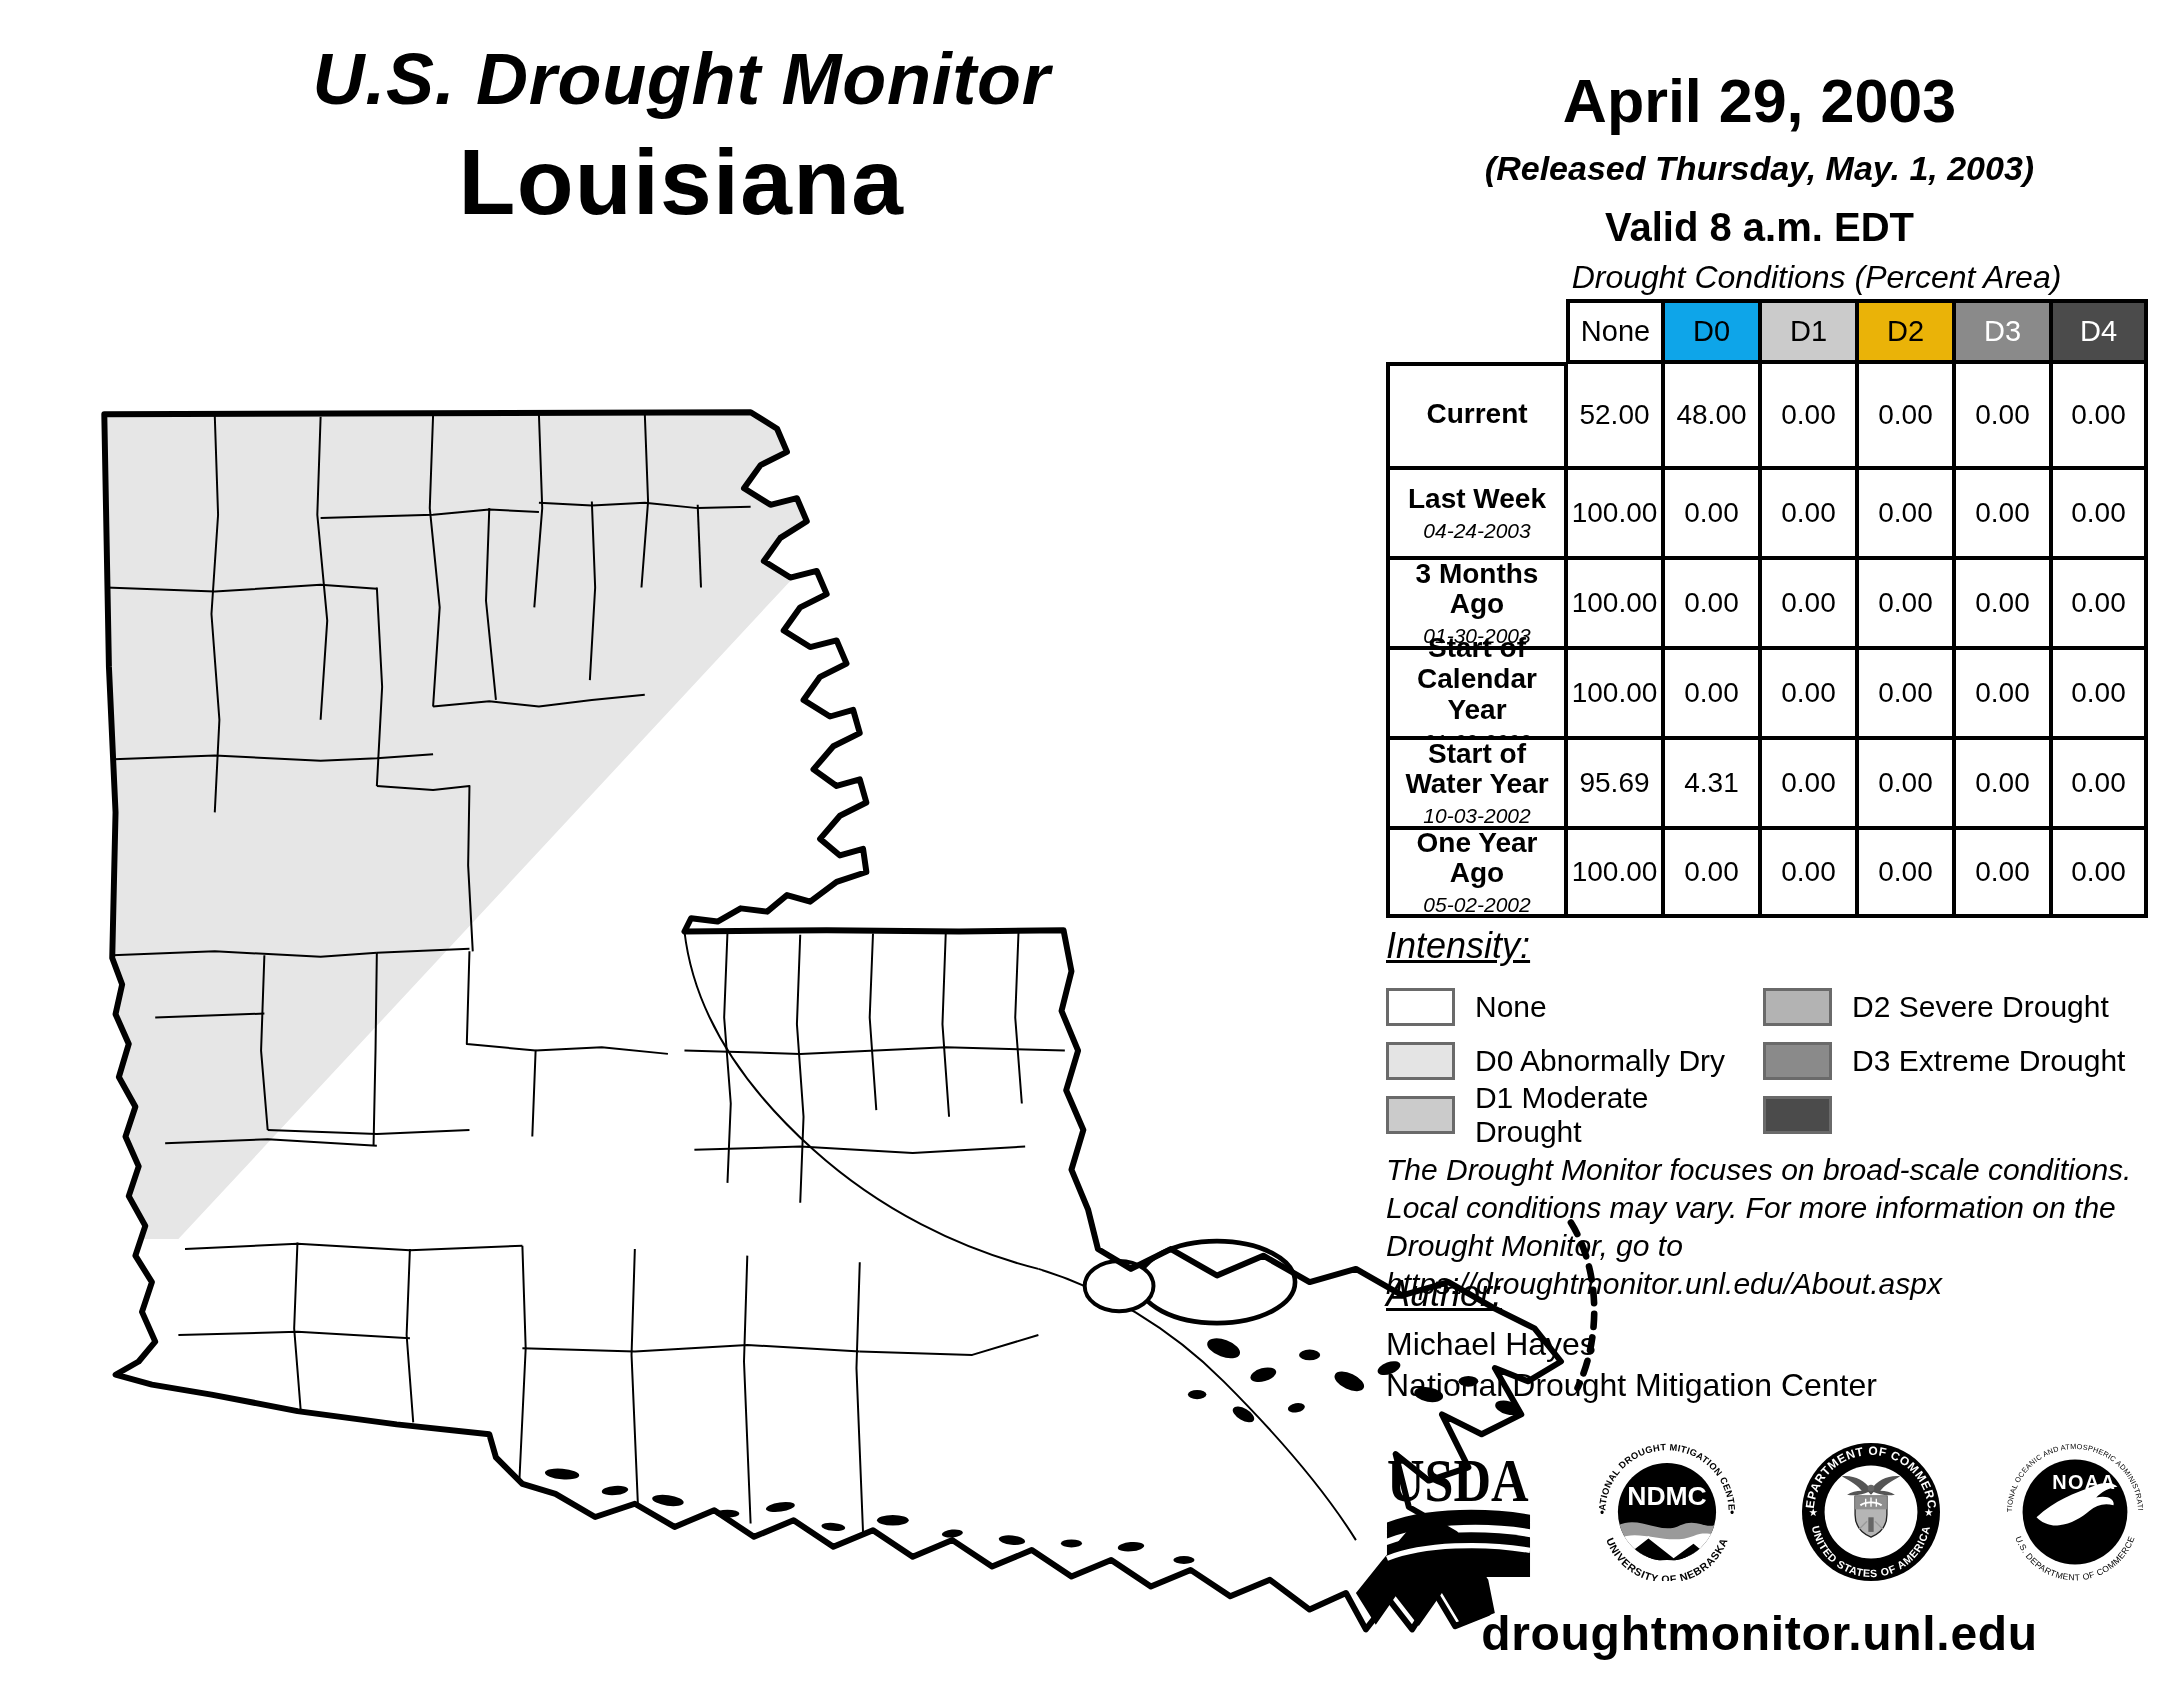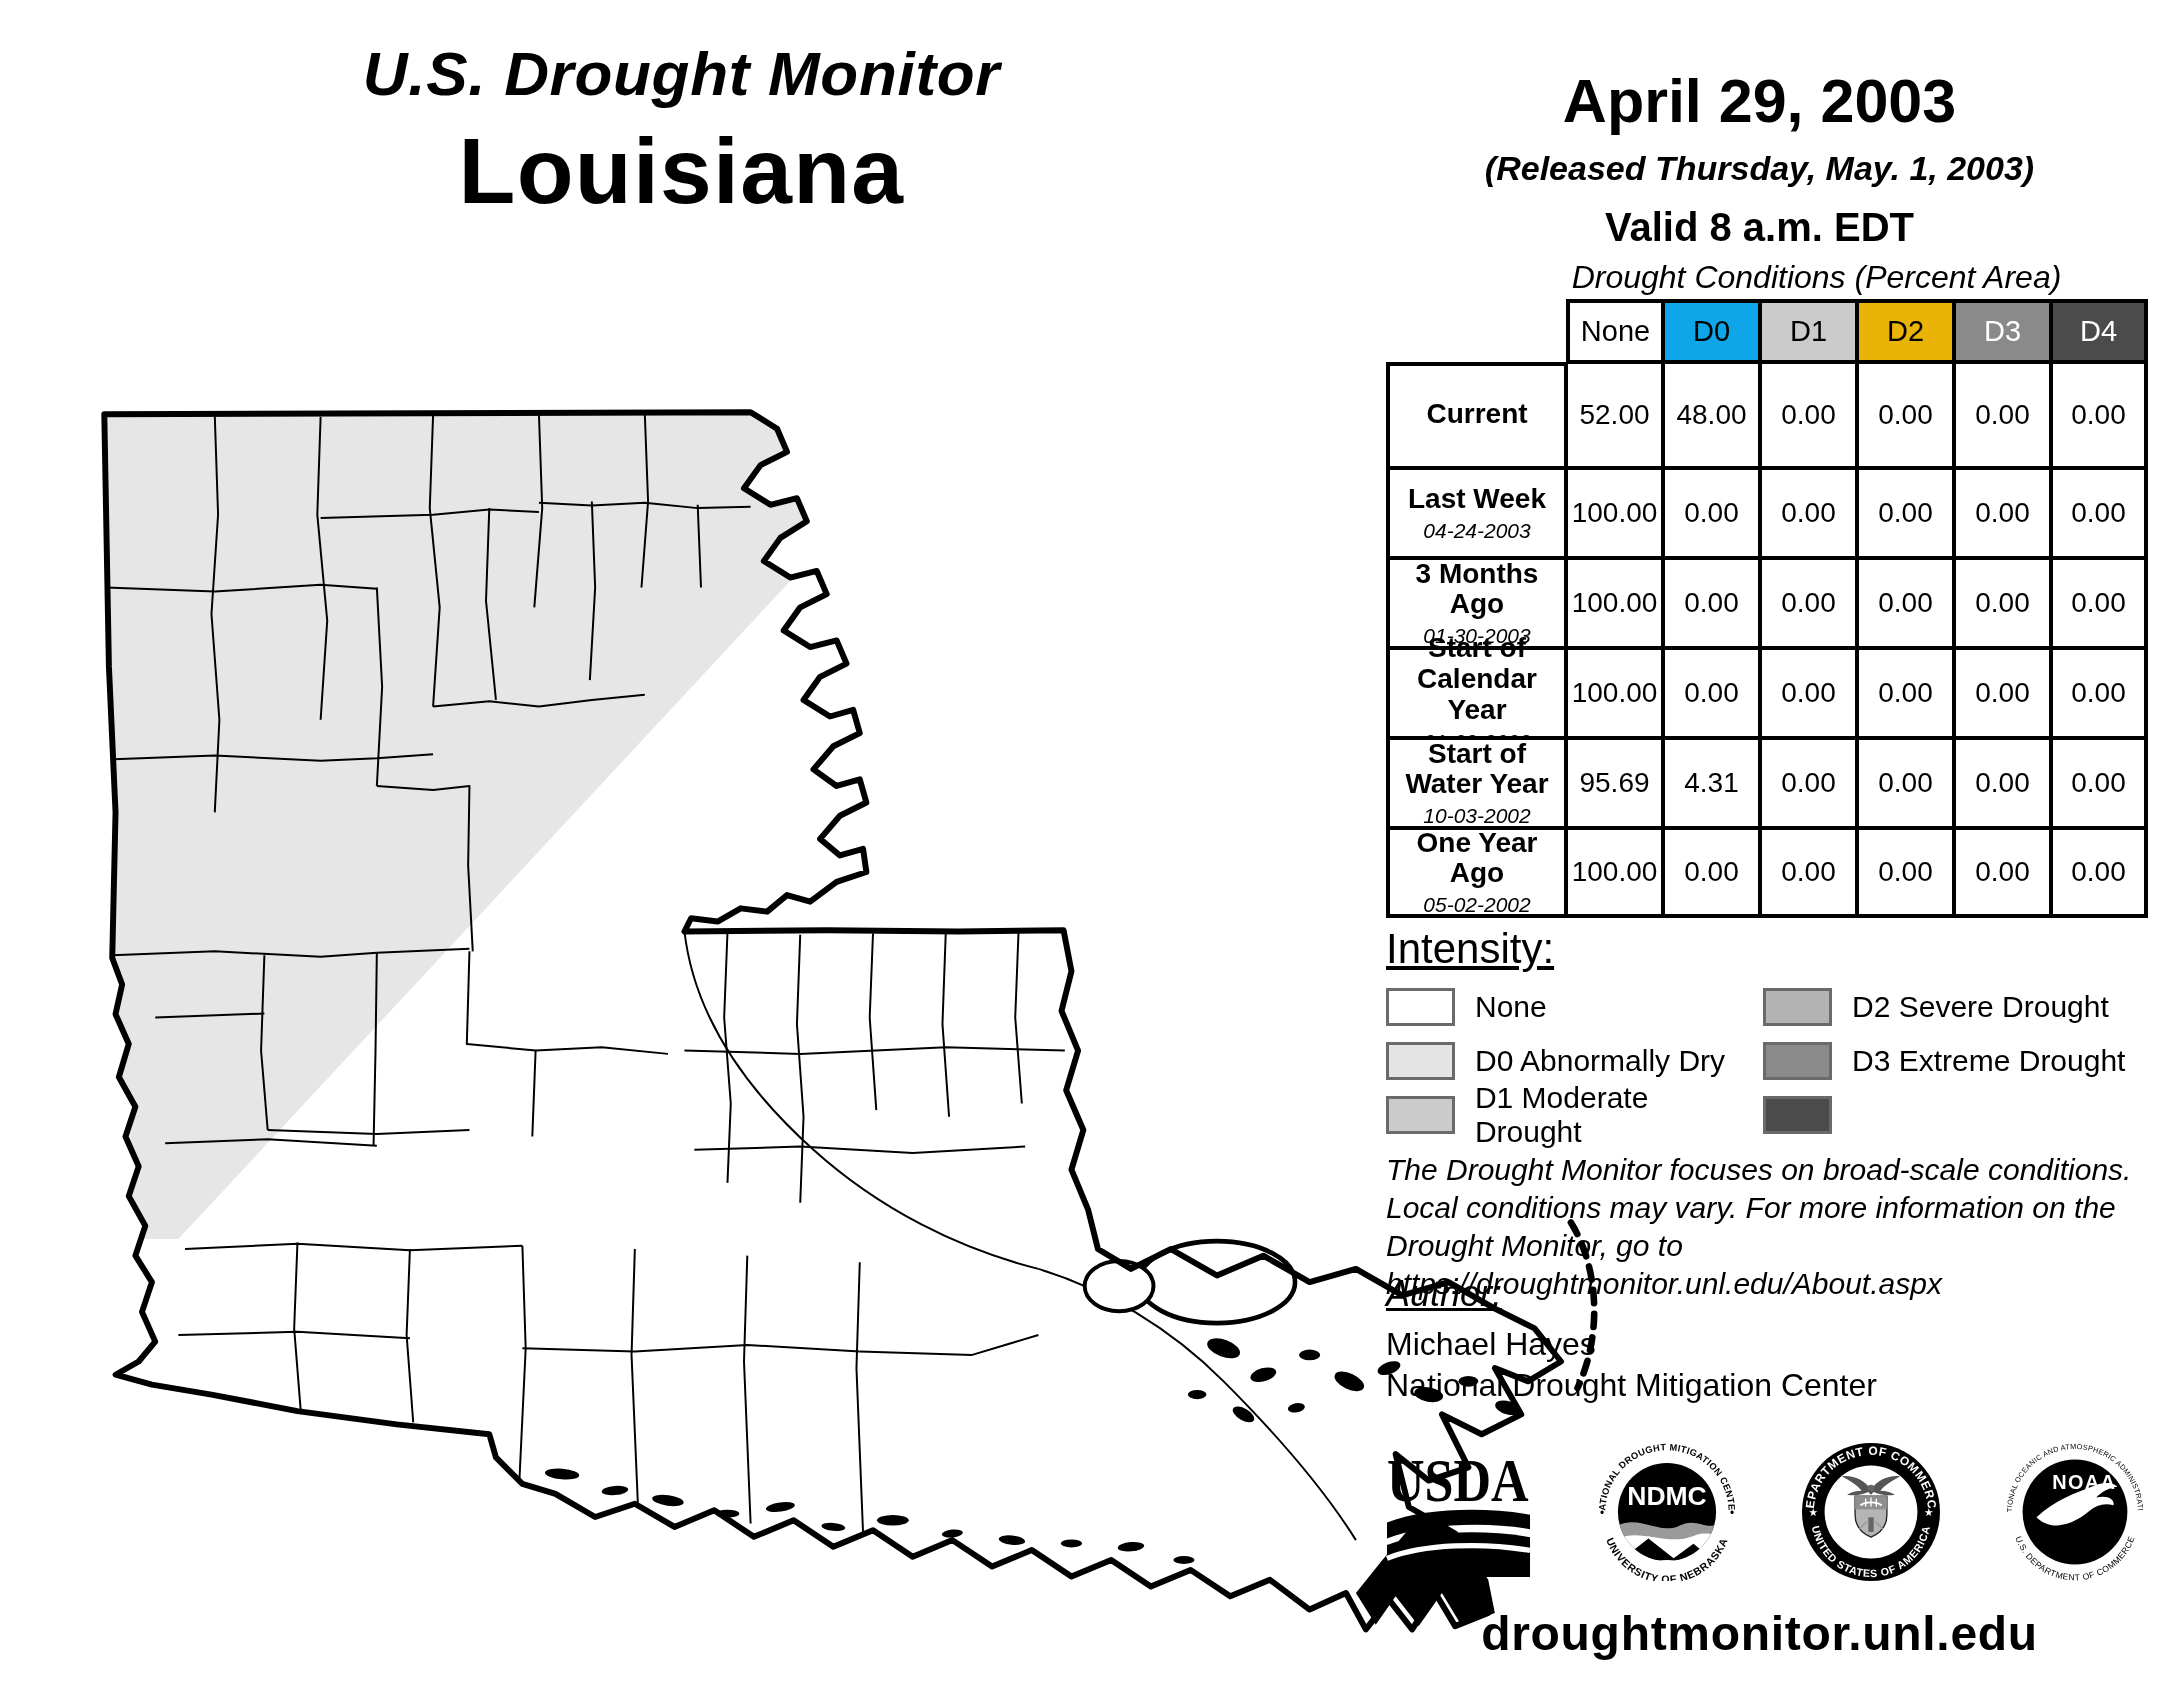--- a/index.html
+++ b/index.html
@@ -2,21 +2,21 @@
 <html style="font-size:10.6px"><head>
 <meta charset="utf-8">
 <style>
   html,body{margin:0;padding:0;background:#ffffff;}
   body{width:2183px;height:1687px;position:relative;overflow:hidden;
        font-family:"Liberation Sans",sans-serif;color:#000;}
   .abs{position:absolute;}
 
   
   .titleblock{left:0;top:38px;width:1363px;text-align:center;}
-  .t1{font-size:62px;font-weight:bold;font-style:italic;letter-spacing:0.7px;}
+  .t1{font-size:72px;font-weight:bold;font-style:italic;letter-spacing:0.7px;}
   .t2{font-size:93px;font-weight:bold;margin-top:9.3px;letter-spacing:1.3px;}
 
   
   .dateblock{left:1376px;top:66px;width:767px;text-align:center;}
   .d1{font-size:61px;font-weight:bold;}
   .d2{font-size:34px;font-weight:bold;font-style:italic;margin-top:13.2px;}
   .d3{font-size:40px;font-weight:bold;margin-top:17px;}
 
   
   .tabletitle{left:1489px;top:259px;width:655px;text-align:center;
@@ -29,21 +29,21 @@
         font-size:28px;line-height:1.1;}
   .corner{border:none;}
   .hcell{font-size:29px;}
   .lcell{flex-direction:column;padding:0 4px;text-align:center;}
   .lbl{font-weight:bold;font-size:28px;}
   .ldate{font-style:italic;font-size:21px;margin-top:4px;}
   .bt{border-top-width:4px;} .bb{border-bottom-width:4px;}
   .bl{border-left-width:4px;} .br{border-right-width:4px;}
 
   
-  .intheading{left:1386px;top:925px;font-size:42px;
+  .intheading{left:1386px;top:925px;font-size:36px;font-style:italic;
               text-decoration:underline;}
   .legend{left:1386px;top:980px;display:grid;grid-auto-flow:column;
           grid-template-rows:repeat(3,54px);grid-template-columns:377px 397px;
           align-items:center;}
   .litem{display:flex;align-items:center;gap:20px;}
   .swatch{width:69px;height:38px;border:3.3px solid #6a6a6a;box-sizing:border-box;}
   .llabel{font-size:30px;}
 
   
   .disclaimer{left:1386px;top:1151px;font-size:30px;font-style:italic;line-height:38px;}

